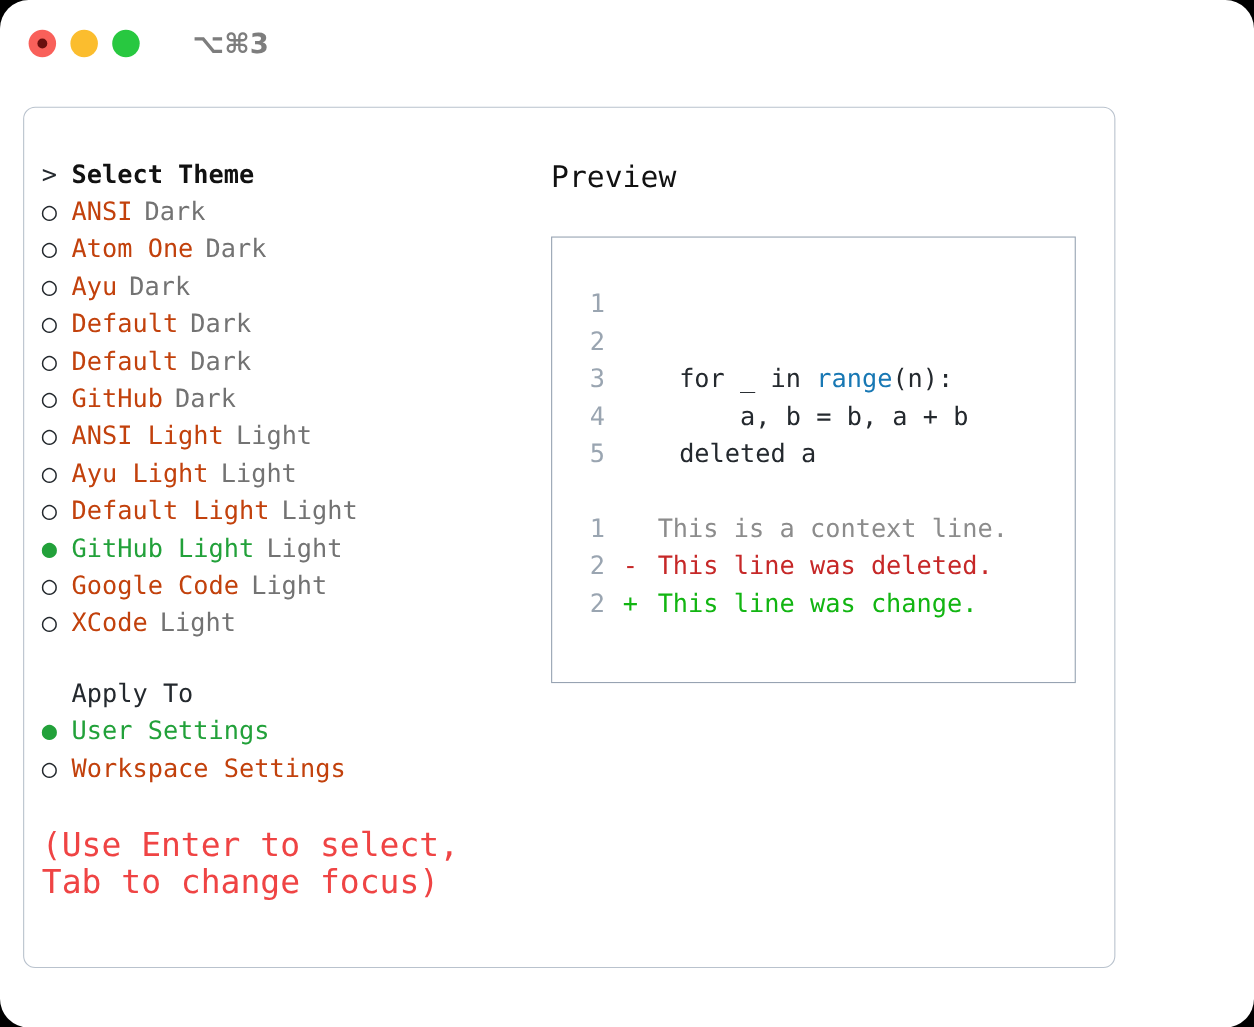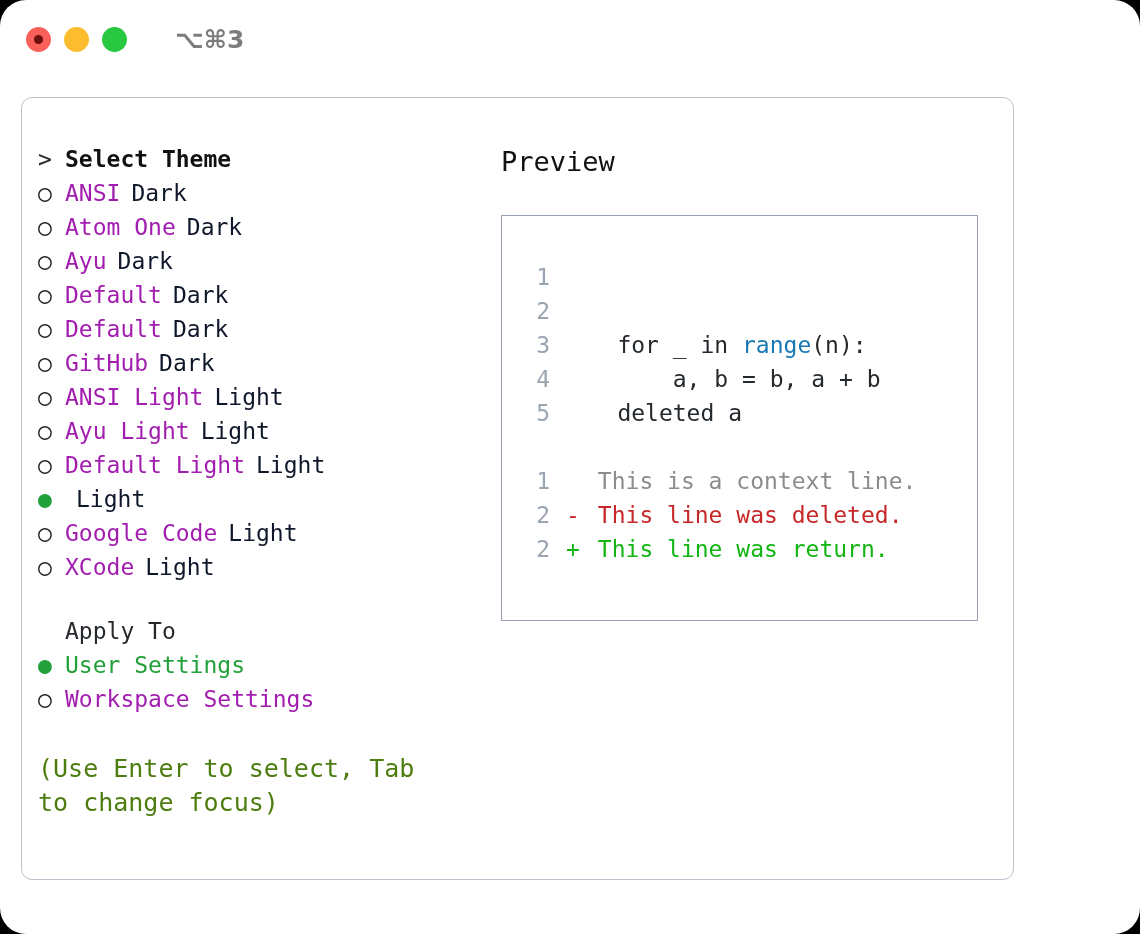--- a/index.html
+++ b/index.html
@@ -96,35 +96,35 @@
     width: 27px;
     flex: 0 0 27px;
     color: #24292e;
     font-size: 23px;
   }
   .marker.sel { color: #22a13a; }
   .row-head .label {
     font-weight: bold;
     color: #111111;
   }
-  .label { color: #a21caf; }
+  .label { color: #c2410c; }
   .row.selected .label { color: #22a13a; }
   .tag {
-    color: #0f172a;
+    color: #737373;
     margin-left: 11px;
     text-align: center;
   }
   .section-head {
     margin-top: 30px;
   }
   .section-head .label { color: #24292e; }
   .hint {
     margin-top: 32px;
-    font-size: 25px;
-    color: #4d7c0f;
+    font-size: 30px;
+    color: #ef4444;
     line-height: 34px;
     width: 420px;
   }
   
   .right-pane {
     position: absolute;
     left: 479px;
     top: 48px;
     width: 490px;
   }
@@ -194,21 +194,21 @@
       <div id="theme-list">
           <div class="row"><span class="marker">○</span><span class="label">ANSI</span><span class="tag">Dark</span></div>
           <div class="row"><span class="marker">○</span><span class="label">Atom One</span><span class="tag">Dark</span></div>
           <div class="row"><span class="marker">○</span><span class="label">Ayu</span><span class="tag">Dark</span></div>
           <div class="row"><span class="marker">○</span><span class="label">Default</span><span class="tag">Dark</span></div>
           <div class="row"><span class="marker">○</span><span class="label">Default</span><span class="tag">Dark</span></div>
           <div class="row"><span class="marker">○</span><span class="label">GitHub</span><span class="tag">Dark</span></div>
           <div class="row"><span class="marker">○</span><span class="label">ANSI Light</span><span class="tag">Light</span></div>
           <div class="row"><span class="marker">○</span><span class="label">Ayu Light</span><span class="tag">Light</span></div>
           <div class="row"><span class="marker">○</span><span class="label">Default Light</span><span class="tag">Light</span></div>
-          <div class="row selected"><span class="marker sel">●</span><span class="tag">Light</span></div>
+          <div class="row selected"><span class="marker sel">●</span><span class="label">GitHub Light</span><span class="tag">Light</span></div>
           <div class="row"><span class="marker">○</span><span class="label">Google Code</span><span class="tag">Light</span></div>
           <div class="row"><span class="marker">○</span><span class="label">XCode</span><span class="tag">Light</span></div>
         </div>
 
       <div class="row section-head">
         <span class="marker"> </span>
         <span class="label">Apply To</span>
       </div>
 
       <div id="apply-list">
@@ -226,19 +226,19 @@
             <div class="code-line"><span class="gutter">1</span></div>
             <div class="code-line"><span class="gutter">2</span></div>
             <div class="code-line"><span class="gutter">3</span><span><span class="code-text">    for _ in </span><span class="tok-call">range</span><span class="code-text">(n):</span></span></div>
             <div class="code-line"><span class="gutter">4</span><span><span class="code-text">        a, b = b, a + b</span></span></div>
             <div class="code-line"><span class="gutter">5</span><span><span class="code-text">    deleted a</span></span></div>
           </div>
         <div class="spacer-line"></div>
         <div id="diff-block">
             <div class="code-line"><span class="gutter">1</span><span class="diff-mark diff-ctx"> </span><span class="diff-ctx"> This is a context line.</span></div>
             <div class="code-line"><span class="gutter">2</span><span class="diff-mark diff-del">-</span><span class="diff-del"> This line was deleted.</span></div>
-            <div class="code-line"><span class="gutter">2</span><span class="diff-mark diff-add">+</span><span class="diff-add"> This line was return.</span></div>
+            <div class="code-line"><span class="gutter">2</span><span class="diff-mark diff-add">+</span><span class="diff-add"> This line was change.</span></div>
           </div>
       </div>
     </div>
 
   </div>
 </div>
 
 </body></html>

